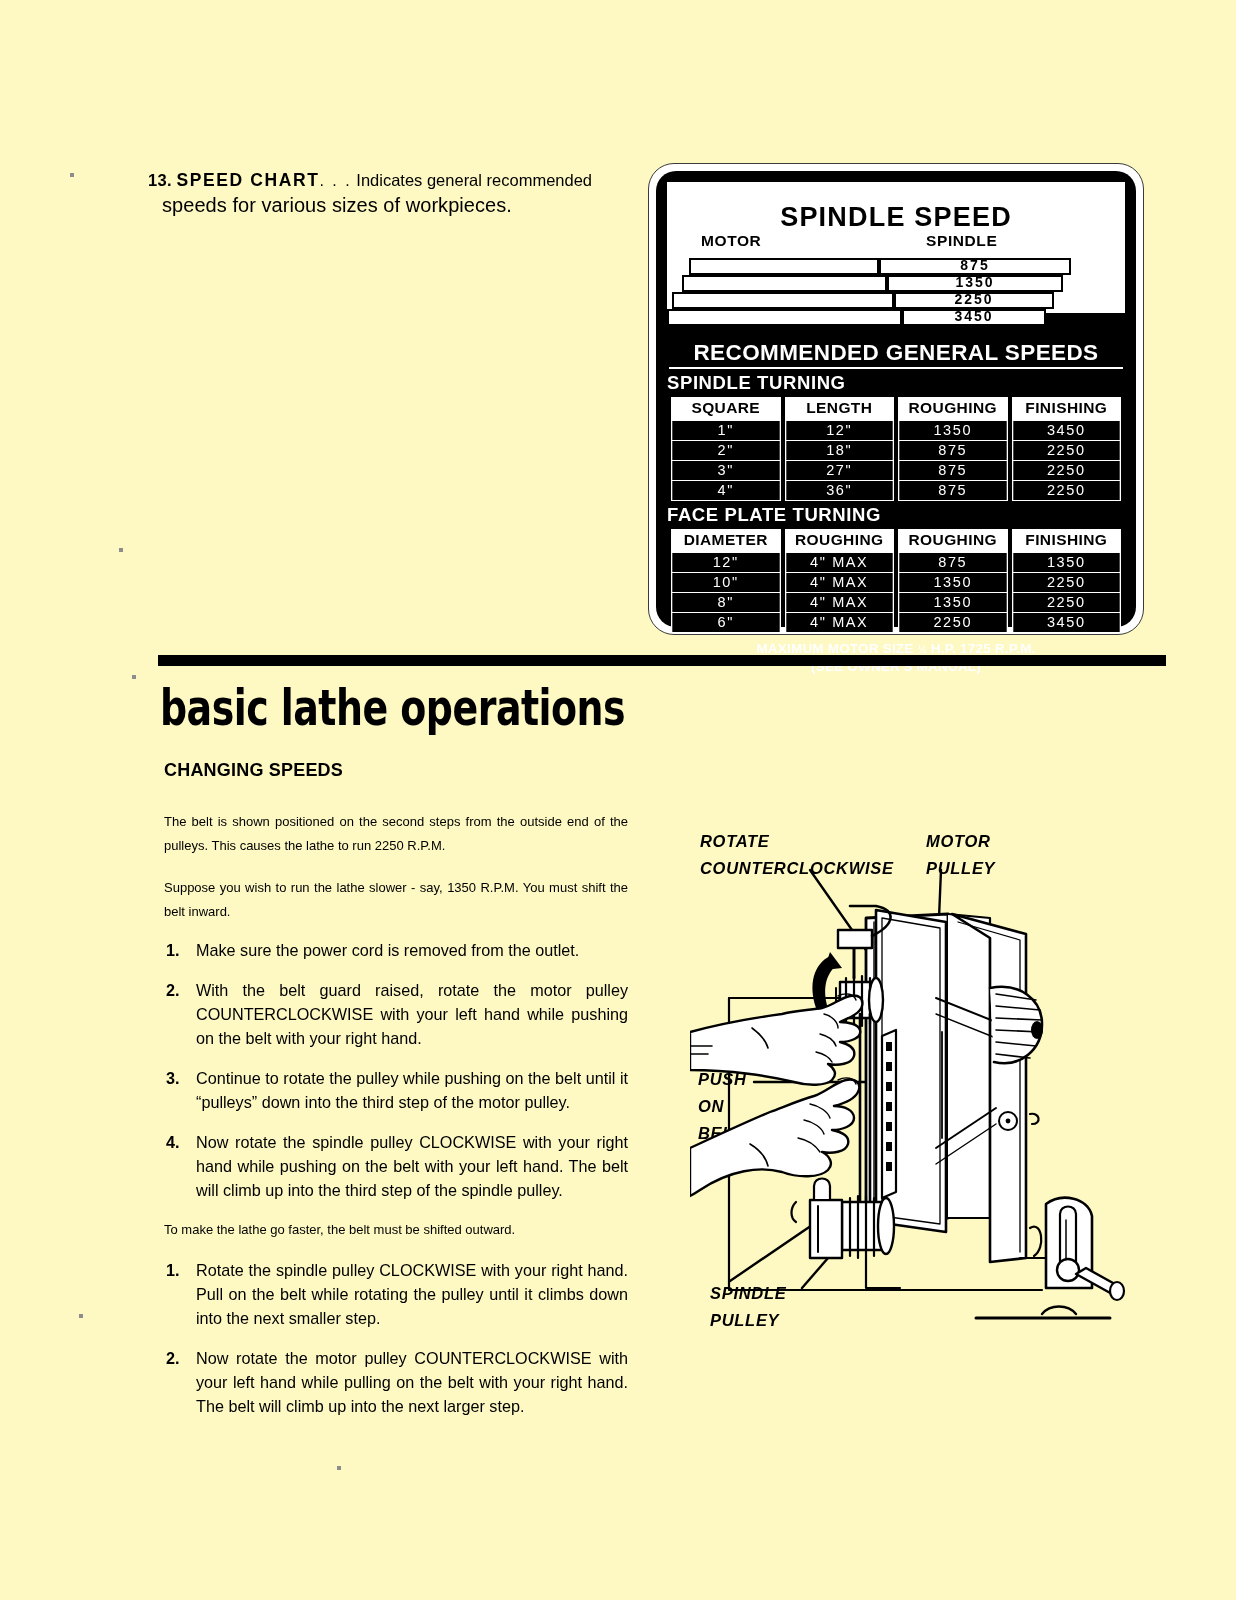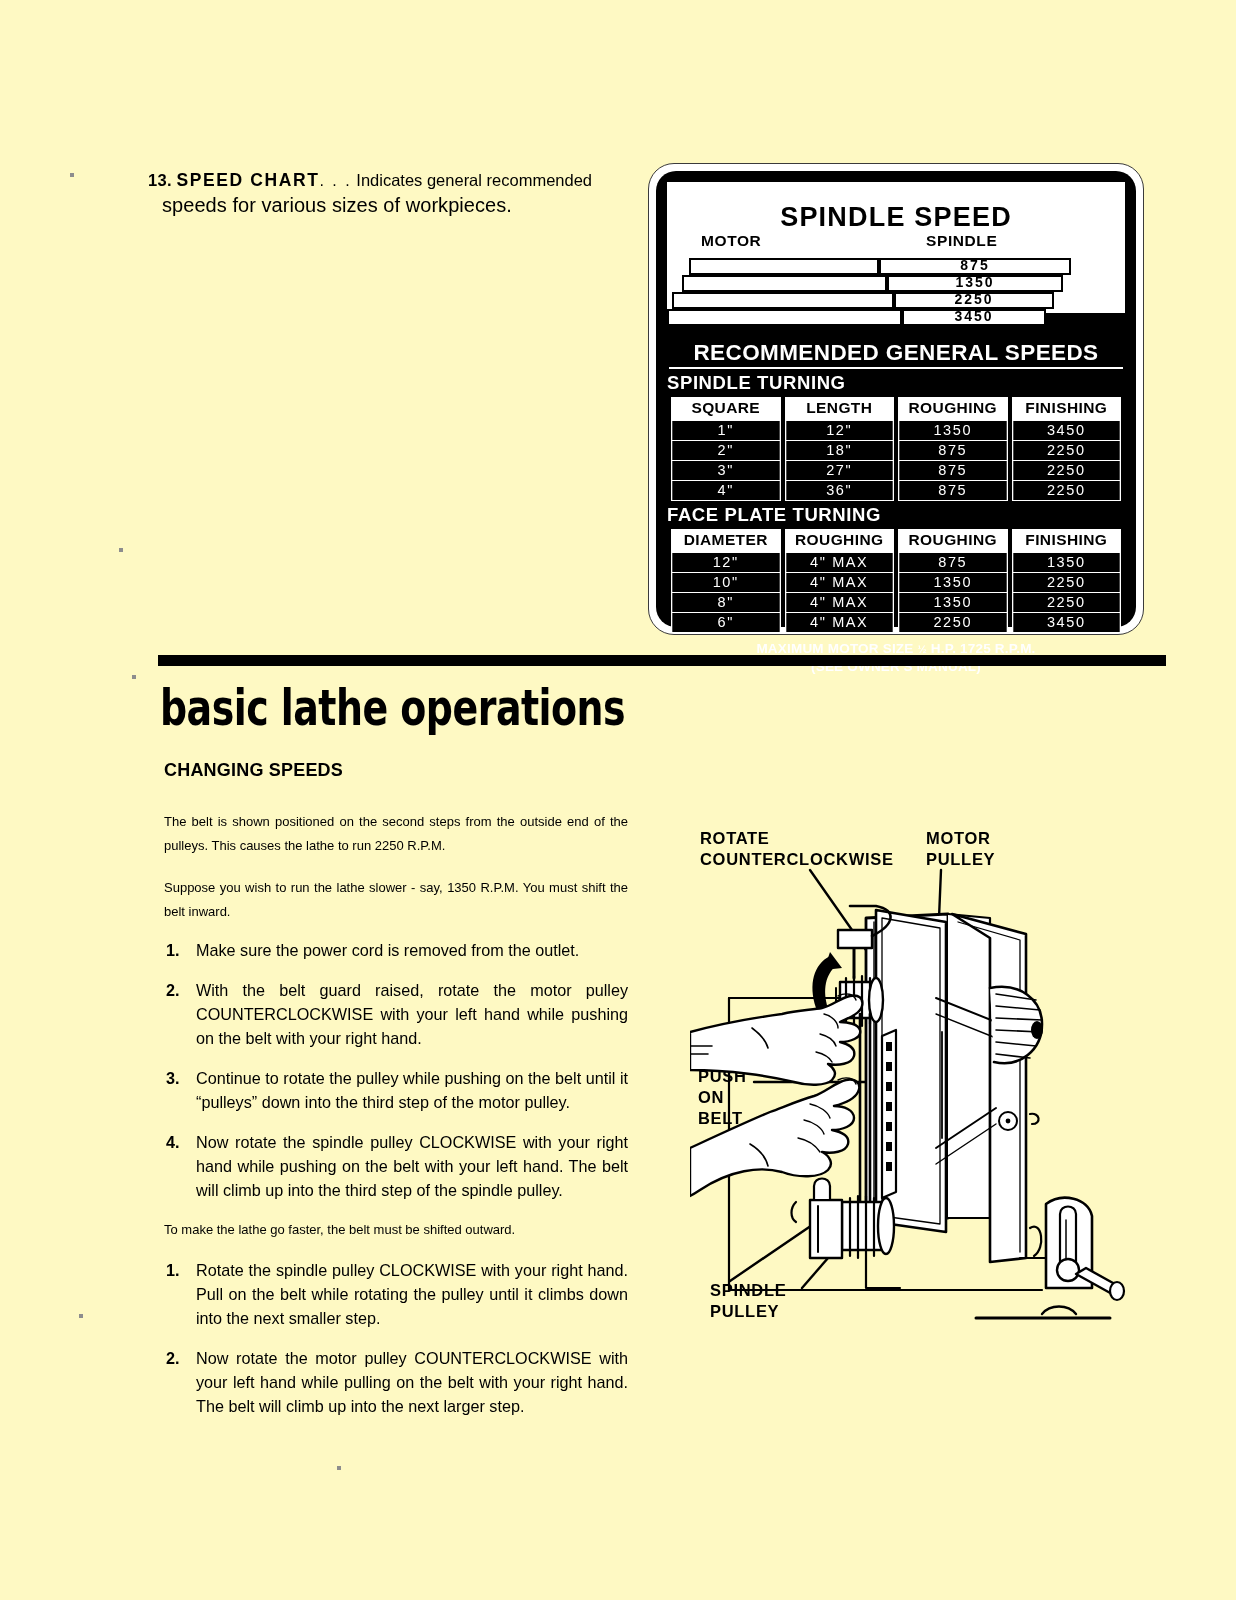--- a/index.html
+++ b/index.html
@@ -264,22 +264,23 @@
     left: 690px;
     top: 818px;
     width: 480px;
     height: 520px;
   }
   .ill-label {
     position: absolute;
     font-size: 16.5px;
     font-weight: bold;
     letter-spacing: 0.7px;
-    line-height: 21px;
+    line-height: 27px;
     white-space: pre-line;
+    font-style: italic;
   }
   .lbl-rotate { left: 10px; top: 10px; }
   .lbl-motor  { left: 236px; top: 10px; }
   .lbl-push   { left: 8px;   top: 248px; }
   .lbl-spindle{ left: 20px;  top: 462px; }
 
   .pagenum {
     position: absolute;
     left: 0; right: 0;
     top: 1518px;

